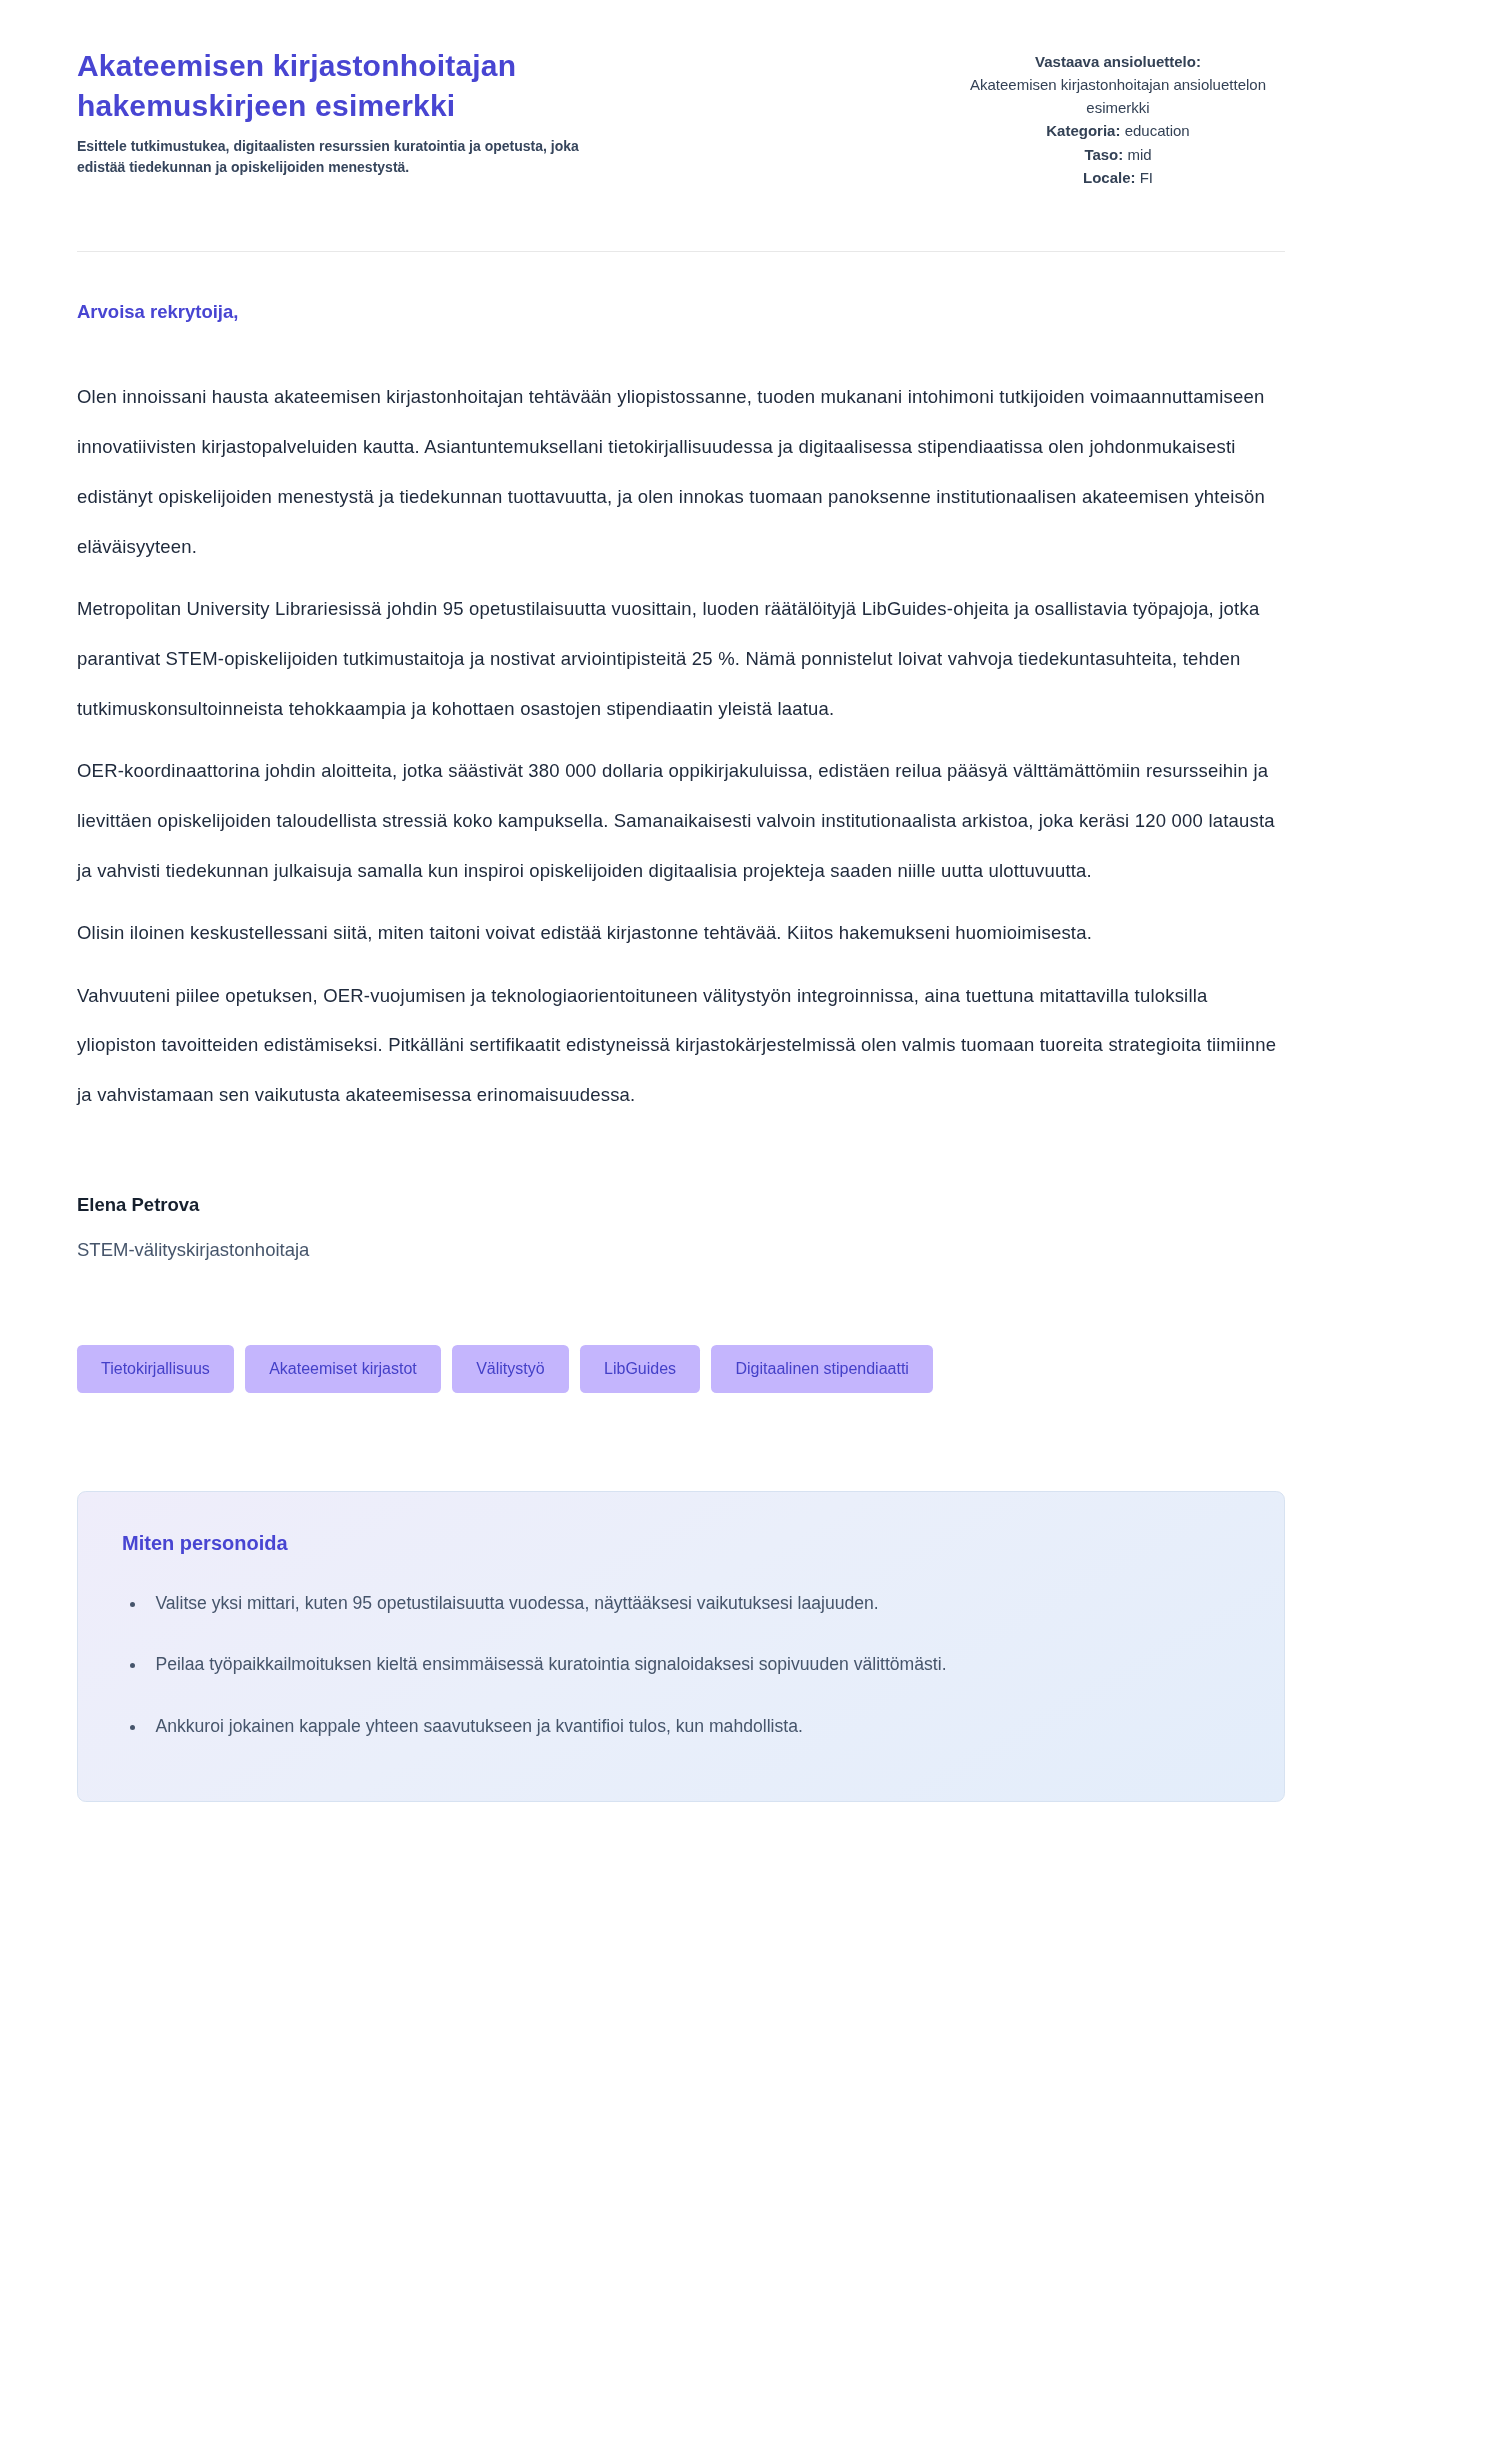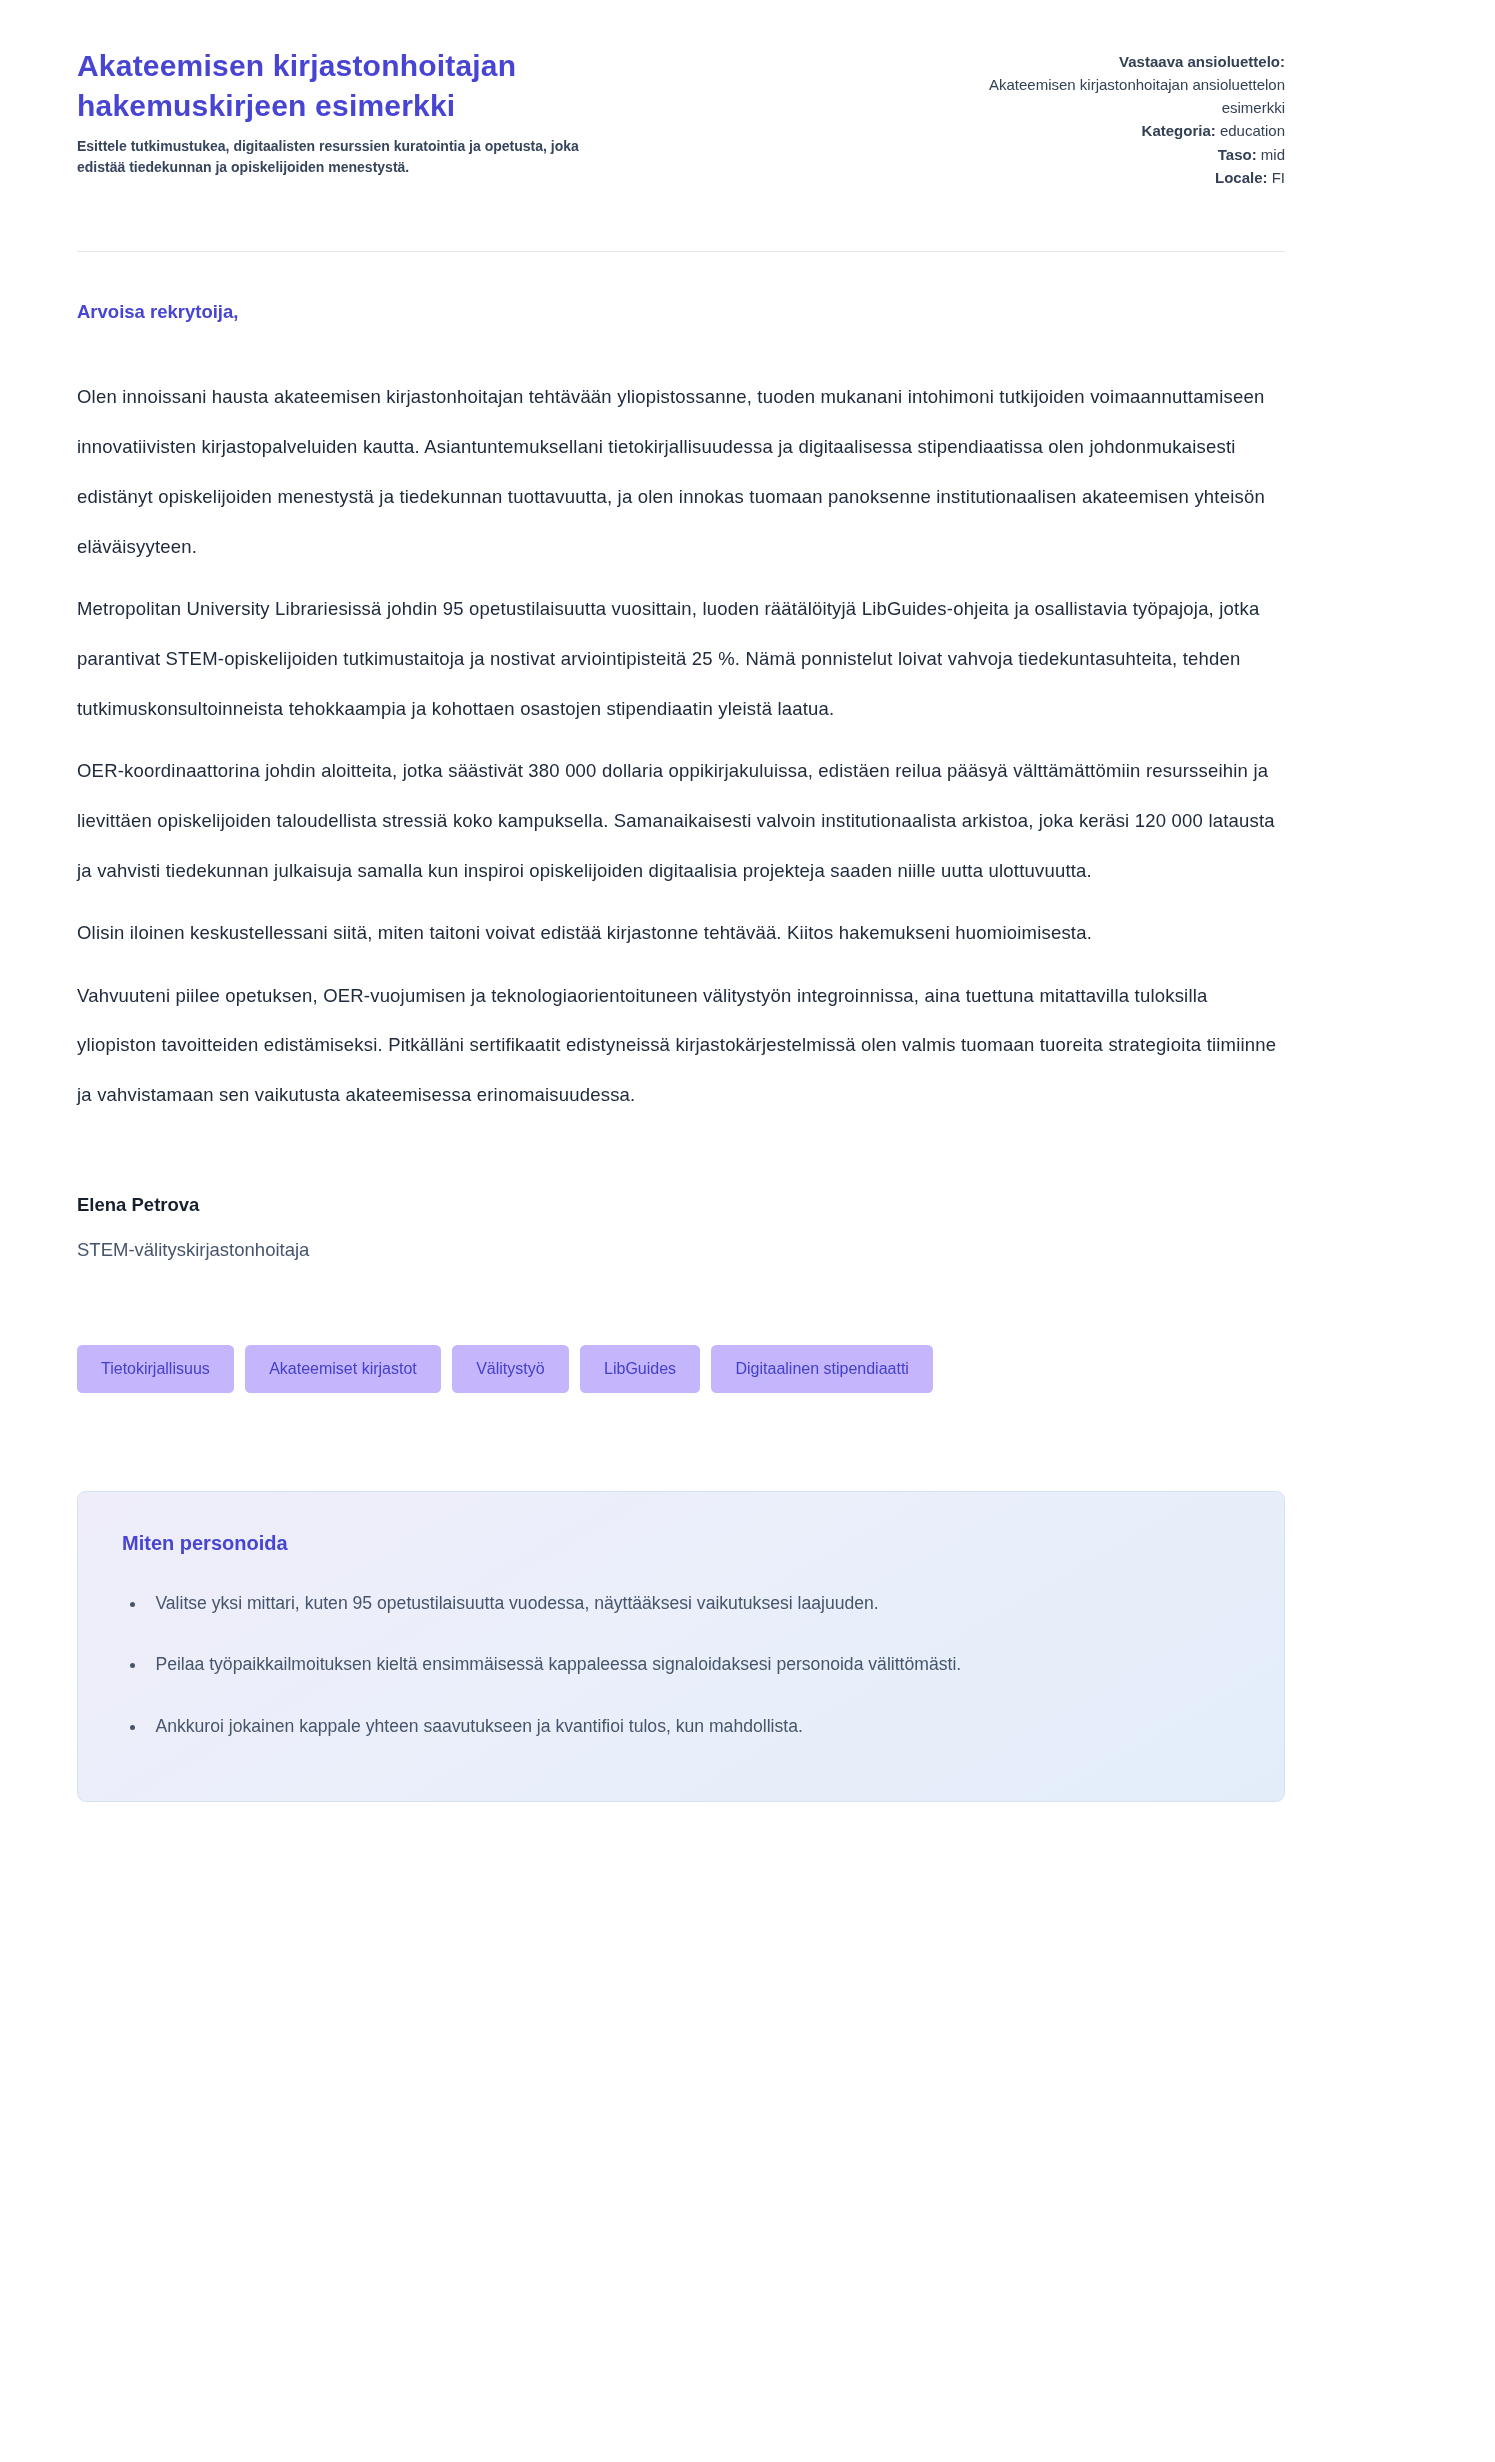--- a/index.html
+++ b/index.html
@@ -35,21 +35,21 @@
   .page-subtitle {
     margin: 10.6px 0 0 0;
     font-size: 14px;
     line-height: 1.5;
     font-weight: 700;
     color: #36455c;
     max-width: 528px;
   }
   .header-meta {
     width: 334px;
-    text-align: right;
+    text-align: center;
     font-size: 15px;
     line-height: 1.55;
     color: #334155;
     padding-top: 3.5px;
     flex-shrink: 0;
   }
   .meta-label { font-weight: 700; }
   .meta-resume-value { display: block; }
 
   
@@ -182,19 +182,19 @@
     <span class="tag">Akateemiset kirjastot</span>
     <span class="tag">Välitystyö</span>
     <span class="tag">LibGuides</span>
     <span class="tag">Digitaalinen stipendiaatti</span>
   </div>
 
   <section class="tip-box">
     <h2 class="tip-title">Miten personoida</h2>
     <ul class="tip-list">
       <li class="tip-item">Valitse yksi mittari, kuten 95 opetustilaisuutta vuodessa, näyttääksesi vaikutuksesi laajuuden.</li>
-      <li class="tip-item">Peilaa työpaikkailmoituksen kieltä ensimmäisessä kappaleessa signaloidaksesi personoida välittömästi.</li>
+      <li class="tip-item">Peilaa työpaikkailmoituksen kieltä ensimmäisessä kuratointia signaloidaksesi sopivuuden välittömästi.</li>
       <li class="tip-item">Ankkuroi jokainen kappale yhteen saavutukseen ja kvantifioi tulos, kun mahdollista.</li>
     </ul>
   </section>
 
 </div>
 
 
 </body></html>

